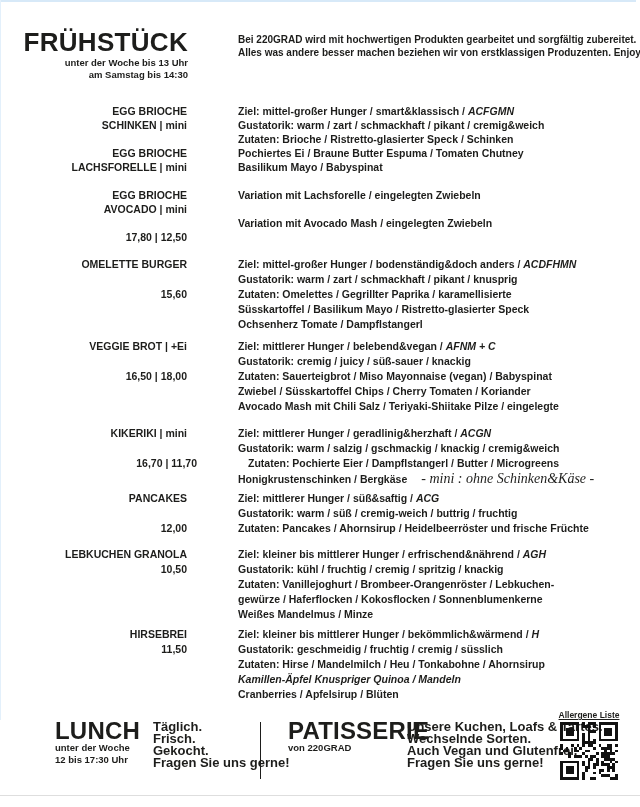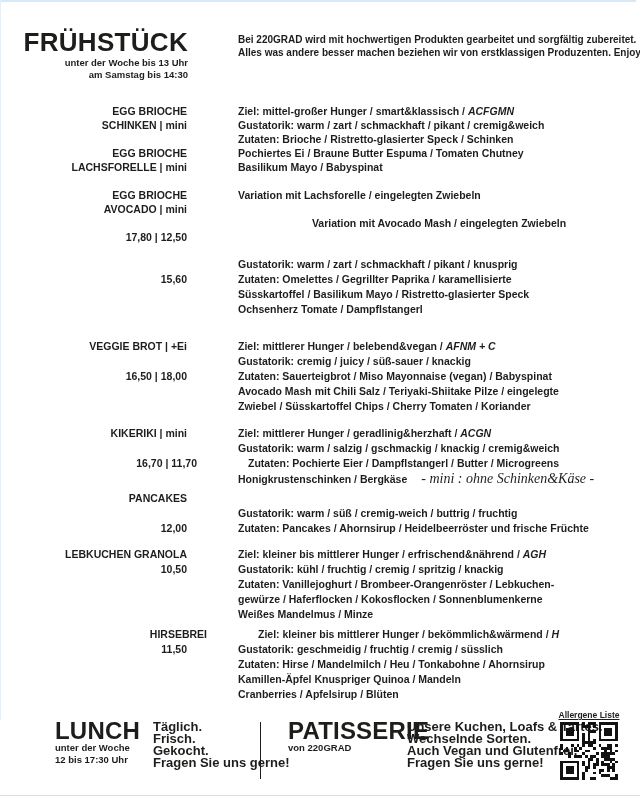--- a/index.html
+++ b/index.html
@@ -84,31 +84,35 @@
           <div class="r"></div>
         </div>
         <div class="line" style="line-height: 14px; height: 14px;">
           <div class="l">EGG BRIOCHE</div>
           <div class="r"><span>Variation mit Lachsforelle / eingelegten Zwiebeln</span></div>
         </div>
         <div class="line" style="line-height: 14px; height: 14px;">
           <div class="l">AVOCADO | mini</div>
           <div class="r"></div>
         </div>
-        <div class="line" style="line-height: 14px; height: 14px; justify-content: center;">
+        <div class="line" style="line-height: 14px; height: 14px;">
           <div class="l"></div>
           <div class="r"><span>Variation mit Avocado Mash / eingelegten Zwiebeln</span></div>
         </div>
         <div class="line" style="line-height: 14px; height: 14px;">
           <div class="l">17,80 | 12,50</div>
           <div class="r"></div>
         </div>
       </section>
       <section class="section" style="top: 257px;">
         <div class="line" style="line-height: 15px; height: 15px;">
+          <div class="l">OMELETTE BURGER</div>
+          <div class="r"><span>Ziel: mittel-großer Hunger / bodenständig&amp;doch anders / </span><span class="em">ACDFHMN</span></div>
+        </div>
+        <div class="line" style="line-height: 15px; height: 15px;">
           <div class="l"></div>
           <div class="r"><span>Gustatorik: warm / zart / schmackhaft / pikant / knusprig</span></div>
         </div>
         <div class="line" style="line-height: 15px; height: 15px;">
           <div class="l">15,60</div>
           <div class="r"><span>Zutaten: Omelettes / Gegrillter Paprika / karamellisierte</span></div>
         </div>
         <div class="line" style="line-height: 15px; height: 15px;">
           <div class="l"></div>
           <div class="r"><span>Süsskartoffel / Basilikum Mayo / Ristretto-glasierter Speck</span></div>
@@ -126,25 +130,25 @@
         <div class="line" style="line-height: 15px; height: 15px;">
           <div class="l"></div>
           <div class="r"><span>Gustatorik: cremig / juicy / süß-sauer / knackig</span></div>
         </div>
         <div class="line" style="line-height: 15px; height: 15px;">
           <div class="l">16,50 | 18,00</div>
           <div class="r"><span>Zutaten: Sauerteigbrot / Miso Mayonnaise (vegan) / Babyspinat</span></div>
         </div>
         <div class="line" style="line-height: 15px; height: 15px;">
           <div class="l"></div>
+          <div class="r"><span>Zwiebel / Süsskartoffel Chips / Cherry Tomaten / Koriander</span></div>
+        </div>
+        <div class="line" style="line-height: 15px; height: 15px;">
+          <div class="l"></div>
           <div class="r"><span>Avocado Mash mit Chili Salz / Teriyaki-Shiitake Pilze / eingelegte</span></div>
-        </div>
-        <div class="line" style="line-height: 15px; height: 15px;">
-          <div class="l"></div>
-          <div class="r"><span>Zwiebel / Süsskartoffel Chips / Cherry Tomaten / Koriander</span></div>
         </div>
       </section>
       <section class="section" style="top: 426px;">
         <div class="line" style="line-height: 15px; height: 15px;">
           <div class="l">KIKERIKI | mini</div>
           <div class="r"><span>Ziel: mittlerer Hunger / geradlinig&amp;herzhaft / </span><span class="em">ACGN</span></div>
         </div>
         <div class="line" style="line-height: 15px; height: 15px;">
           <div class="l"></div>
           <div class="r"><span>Gustatorik: warm / salzig / gschmackig / knackig / cremig&amp;weich</span></div>
@@ -154,20 +158,21 @@
           <div class="r"><span>Zutaten: Pochierte Eier / Dampflstangerl / Butter / Microgreens</span></div>
         </div>
         <div class="line" style="line-height: 15px; height: 15px;">
           <div class="l"></div>
           <div class="r"><span>Honigkrustenschinken / Bergkäse</span><span class="note">- mini : ohne Schinken&amp;Käse -</span></div>
         </div>
       </section>
       <section class="section" style="top: 491px;">
         <div class="line" style="line-height: 15px; height: 15px;">
           <div class="l">PANCAKES</div>
+          <div class="r"><span>Ziel: mittlerer Hunger / süß&amp;saftig / </span><span class="em">ACG</span></div>
         </div>
         <div class="line" style="line-height: 15px; height: 15px;">
           <div class="l"></div>
           <div class="r"><span>Gustatorik: warm / süß / cremig-weich / buttrig / fruchtig</span></div>
         </div>
         <div class="line" style="line-height: 15px; height: 15px;">
           <div class="l">12,00</div>
           <div class="r"><span>Zutaten: Pancakes / Ahornsirup / Heidelbeerröster und frische Früchte</span></div>
         </div>
       </section>
@@ -187,33 +192,33 @@
         <div class="line" style="line-height: 15px; height: 15px;">
           <div class="l"></div>
           <div class="r"><span>gewürze / Haferflocken / Kokosflocken / Sonnenblumenkerne</span></div>
         </div>
         <div class="line" style="line-height: 15px; height: 15px;">
           <div class="l"></div>
           <div class="r"><span>Weißes Mandelmus / Minze</span></div>
         </div>
       </section>
       <section class="section" style="top: 627px;">
-        <div class="line" style="line-height: 15px; height: 15px; padding-left: 20px;">
+        <div class="line" style="line-height: 15px; height: 15px;">
           <div class="l">HIRSEBREI</div>
           <div class="r"><span>Ziel: kleiner bis mittlerer Hunger / bekömmlich&amp;wärmend / </span><span class="em">H</span></div>
         </div>
         <div class="line" style="line-height: 15px; height: 15px;">
           <div class="l">11,50</div>
           <div class="r"><span>Gustatorik: geschmeidig / fruchtig / cremig / süsslich</span></div>
         </div>
         <div class="line" style="line-height: 15px; height: 15px;">
           <div class="l"></div>
           <div class="r"><span>Zutaten: Hirse / Mandelmilch / Heu / Tonkabohne / Ahornsirup</span></div>
         </div>
-        <div class="line" style="line-height: 15px; height: 15px;">
+        <div class="line" style="line-height: 15px; height: 15px; font-style: italic;">
           <div class="l"></div>
           <div class="r"><span>Kamillen-Äpfel Knuspriger Quinoa / Mandeln</span></div>
         </div>
         <div class="line" style="line-height: 15px; height: 15px;">
           <div class="l"></div>
           <div class="r"><span>Cranberries / Apfelsirup / Blüten</span></div>
         </div>
       </section>
     </main>
 

